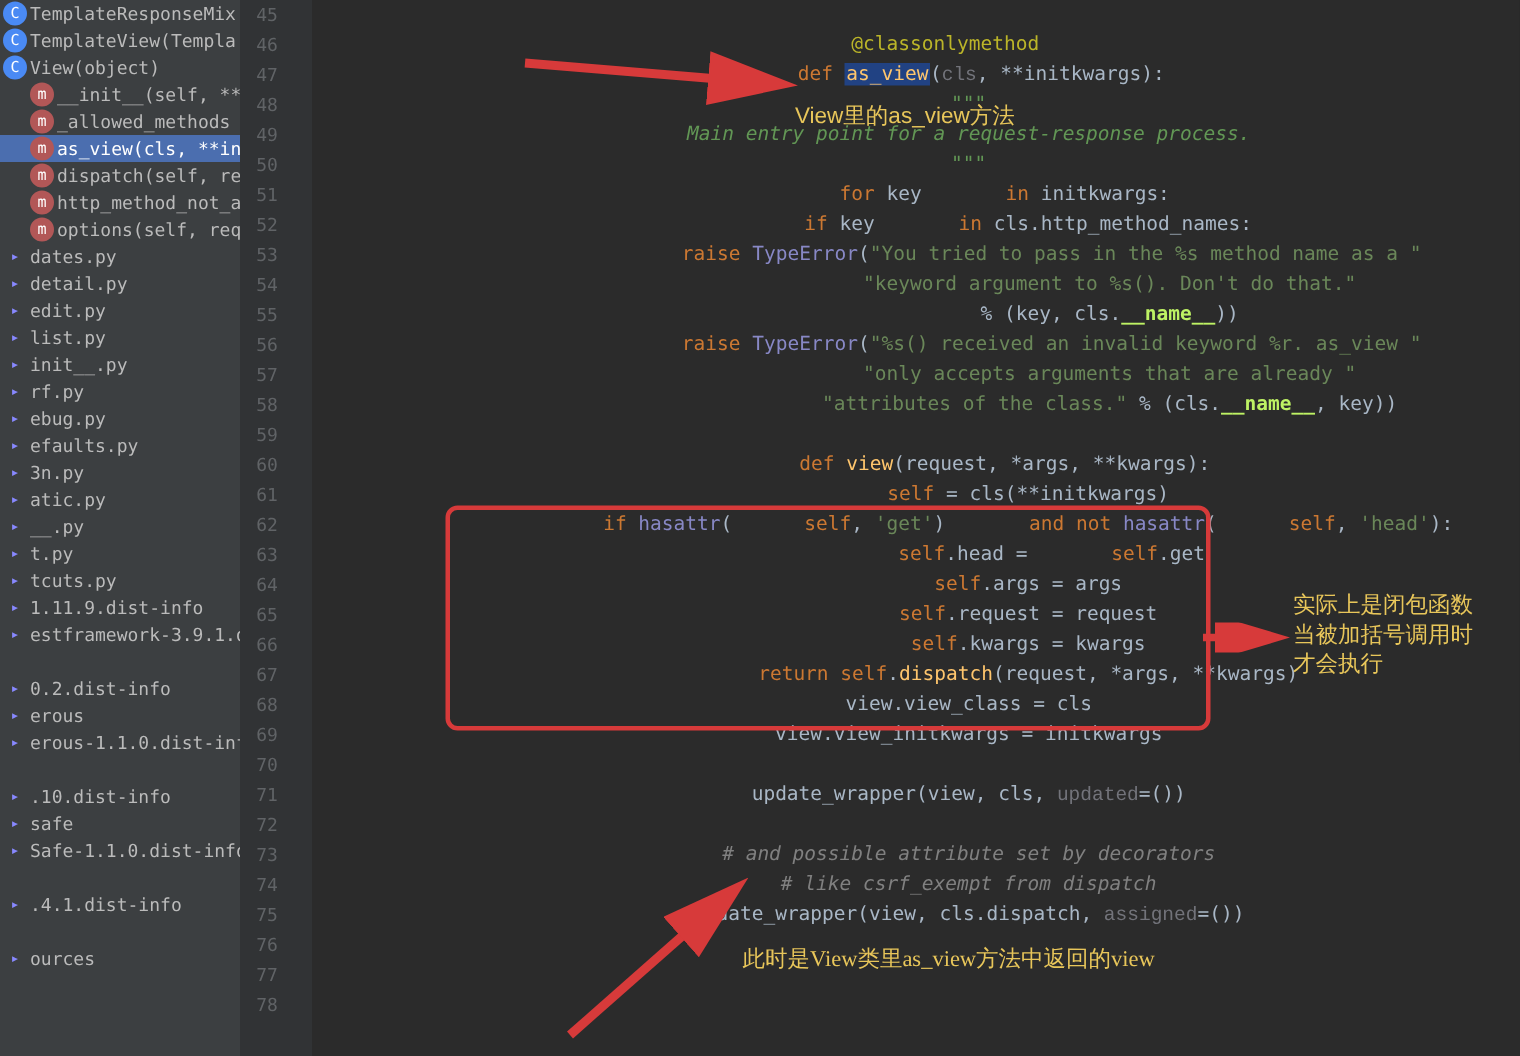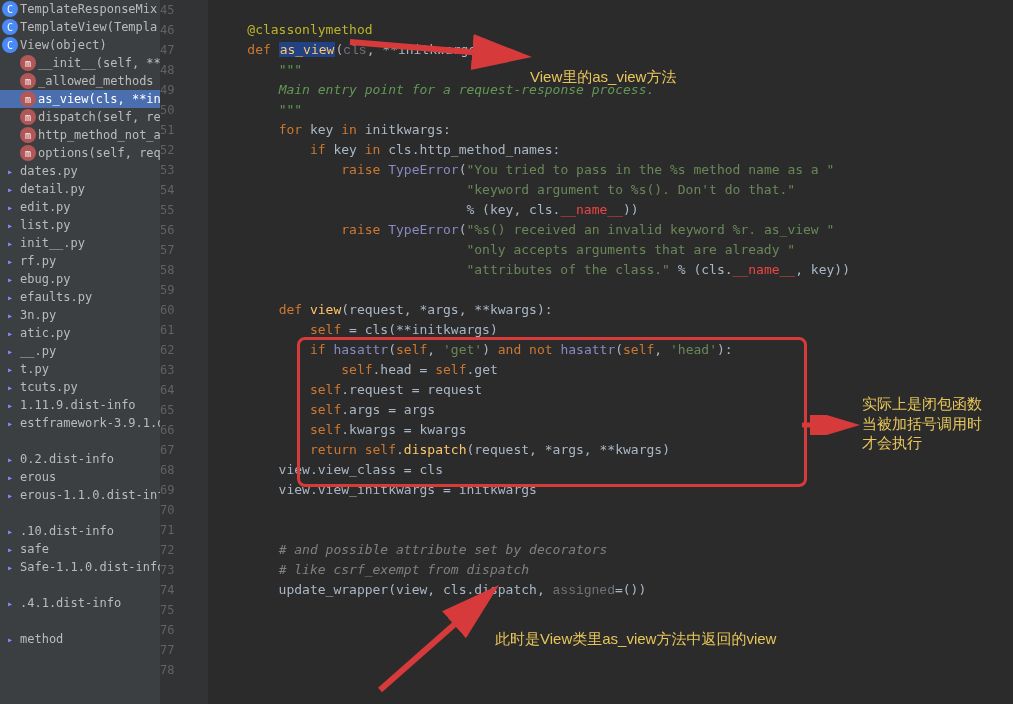--- a/index.html
+++ b/index.html
@@ -68,50 +68,51 @@
     
     .editor-area {
       flex: 1;
       display: flex;
       position: relative;
       background: #2b2b2b;
     }
     .gutter {
       width: 48px;
       background: #313335;
-      text-align: left;
+      text-align: center;
       padding-right: 12px;
       color: #606366;
       font-size: 12px;
       flex-shrink: 0;
     }
     .gutter-num {
       height: 20px;
       line-height: 20px;
     }
     .code-content {
       flex: 1;
       position: relative;
       padding-left: 8px;
     }
     .code-line {
       height: 20px;
       line-height: 20px;
       white-space: pre;
       position: relative;
-    }
-    .kw { color: #cc7832; }
+      text-align: center;
+    }
+    .kw { color: #cc7832; margin-left: 48px; }
     .fn { color: #ffc66d; }
     .deco { color: #bbb529; }
     .str { color: #6a8759; }
     .cmt { color: #808080; font-style: italic; }
     .doc { color: #629755; font-style: italic; }
     .param { color: #72737a; font-family: Liberation Mono, monospace; }
     .builtin { color: #8888c6; }
-    .magic { color: #ef4444; }
+    .magic { color: #bef264; font-weight: bold; }
     .highlight-fn { background: #214283; color: #ffc66d; padding: 0 1px; }
     
     .annotation {
       position: absolute;
       color: #e8c65a;
       font-size: 15px;
       font-family: -apple-system, 'PingFang SC', sans-serif;
       z-index: 10;
       margin-top: 20px;
     }
@@ -267,21 +268,21 @@
       <div class="tree-item">
         <span class="icon icon-file">▸</span>
         <span>.4.1.dist-info</span>
       </div>
       <div class="tree-item">
         <span class="icon"></span>
         <span></span>
       </div>
       <div class="tree-item">
         <span class="icon icon-file">▸</span>
-        <span>method</span>
+        <span>ources</span>
       </div>
     </div>
 </div>
 
 <div class="editor-area">
   <div class="gutter" id="gutter">
       <div class="gutter-num">45</div>
       <div class="gutter-num">46</div>
       <div class="gutter-num">47</div>
       <div class="gutter-num">48</div>
@@ -329,27 +330,28 @@
       <div class="code-line">                                <span class="str">"keyword argument to %s(). Don't do that."</span></div>
       <div class="code-line">                                % (key, cls.<span class="magic">__name__</span>))</div>
       <div class="code-line">                <span class="kw">raise </span><span class="builtin">TypeError</span>(<span class="str">"%s() received an invalid keyword %r. as_view "</span></div>
       <div class="code-line">                                <span class="str">"only accepts arguments that are already "</span></div>
       <div class="code-line">                                <span class="str">"attributes of the class."</span> % (cls.<span class="magic">__name__</span>, key))</div>
       <div class="code-line"></div>
       <div class="code-line">        <span class="kw">def </span><span class="fn">view</span>(request, *args, **kwargs):</div>
       <div class="code-line">            <span class="kw">self </span>= cls(**initkwargs)</div>
       <div class="code-line">            <span class="kw">if </span><span class="builtin">hasattr</span>(<span class="kw">self</span>, <span class="str">'get'</span>) <span class="kw">and not </span><span class="builtin">hasattr</span>(<span class="kw">self</span>, <span class="str">'head'</span>):</div>
       <div class="code-line">                <span class="kw">self</span>.head = <span class="kw">self</span>.get</div>
+      <div class="code-line">            <span class="kw">self</span>.args = args</div>
       <div class="code-line">            <span class="kw">self</span>.request = request</div>
-      <div class="code-line">            <span class="kw">self</span>.args = args</div>
       <div class="code-line">            <span class="kw">self</span>.kwargs = kwargs</div>
       <div class="code-line">            <span class="kw">return self</span>.<span class="fn">dispatch</span>(request, *args, **kwargs)</div>
       <div class="code-line">        view.view_class = cls</div>
       <div class="code-line">        view.view_initkwargs = initkwargs</div>
       <div class="code-line"></div>
+      <div class="code-line">        update_wrapper(view, cls, <span class="param">updated</span>=())</div>
       <div class="code-line"></div>
       <div class="code-line">        <span class="cmt"># and possible attribute set by decorators</span></div>
       <div class="code-line">        <span class="cmt"># like csrf_exempt from dispatch</span></div>
       <div class="code-line">        update_wrapper(view, cls.dispatch, <span class="param">assigned</span>=())</div>
     </div>
 
   <div class="annotation" style="top:48px; left:370px;">View里的as_view方法</div>
 
   <svg class="arrow-red" style="top:34px; left:180px;" width="200" height="40">
     <defs>
@@ -379,14 +381,14 @@
 
   <svg class="arrow-red" style="top:585px; left:210px;" width="130" height="110">
     <defs>
         <marker id="ah3" markerWidth="10" markerHeight="10" refX="8" refY="3" orient="auto">
           <polygon points="0 0, 10 3, 0 6" fill="#d73a3a"></polygon>
         </marker>
       </defs>
     <line x1="10" y1="105" x2="120" y2="8" stroke="#d73a3a" stroke-width="6" marker-end="url(#ah3)"></line>
   </svg>
 
-  <div class="annotation" style="top:610px; left:335px;">此时是View类里as_view方法中返回的view</div>
+  <div class="annotation" style="top:610px; left:335px;font-family:Liberation Serif, serif;">此时是View类里as_view方法中返回的view</div>
 </div>
 
 </body></html>

